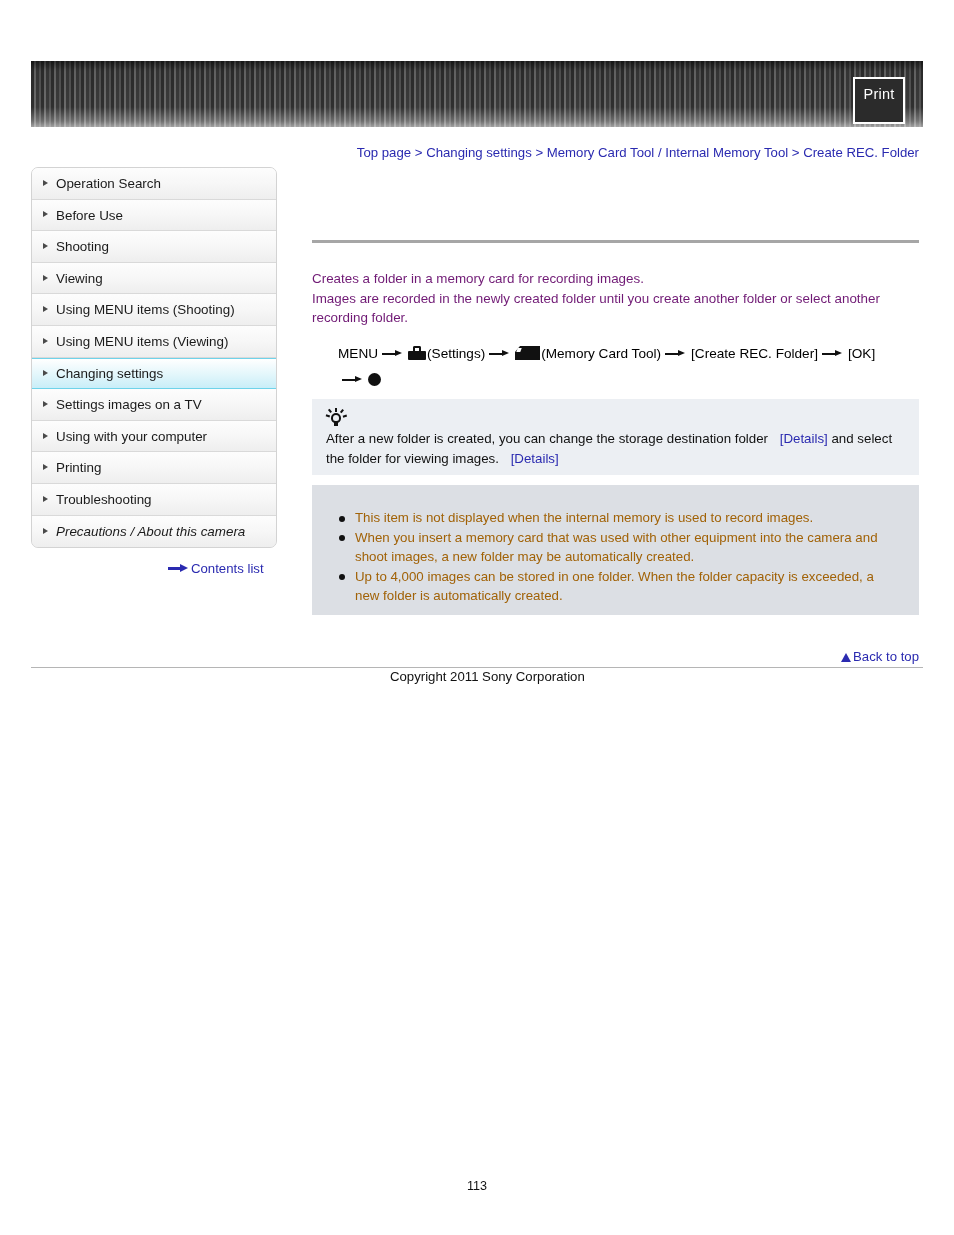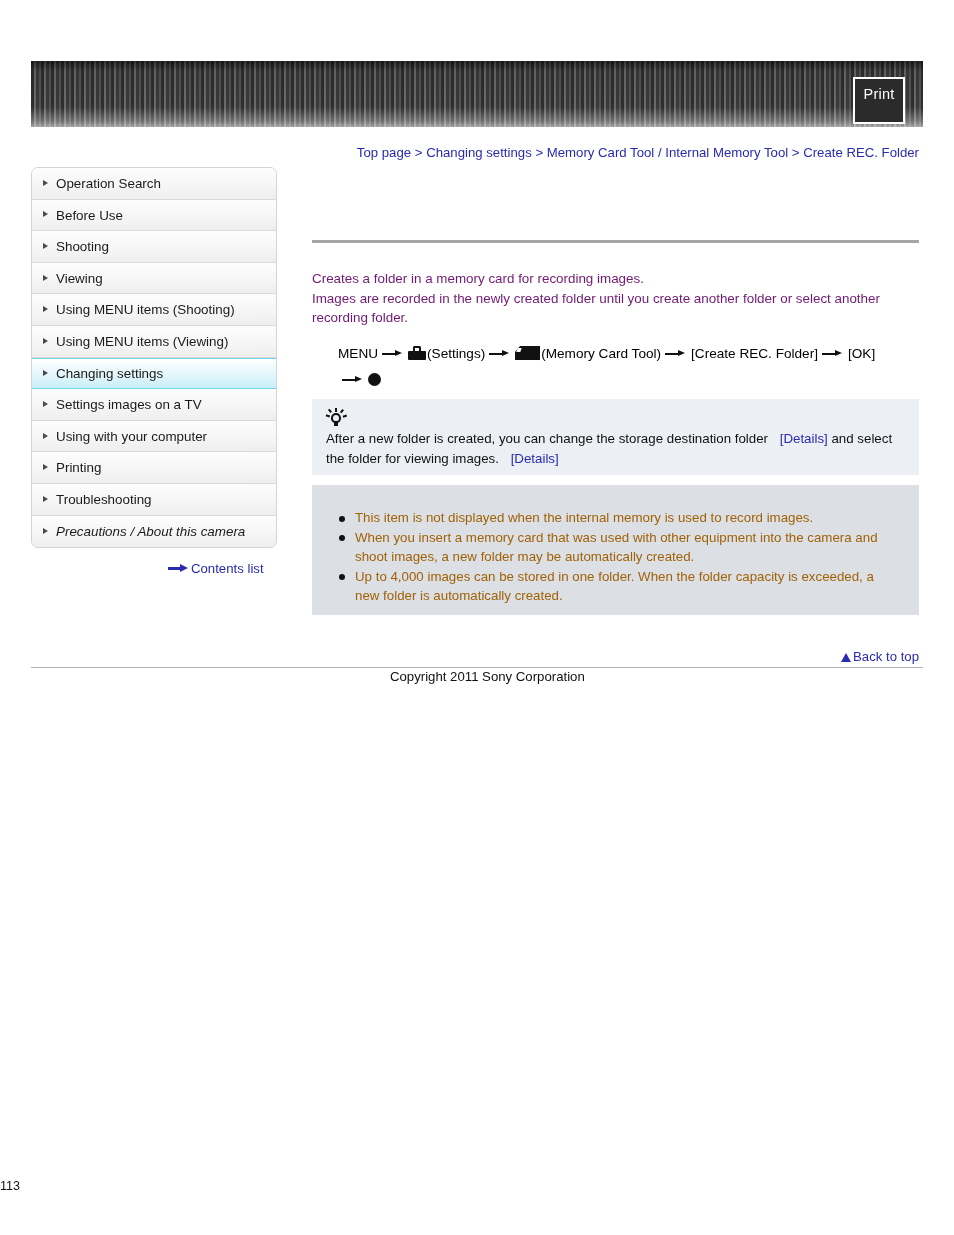--- a/index.html
+++ b/index.html
@@ -361,21 +361,21 @@
     top: 669px;
     font-size: 13.2px;
     color: #111111;
     margin-left: 20px;
   }
   .page-num {
     position: absolute;
     left: 0;
     top: 1179px;
     width: 954px;
-    text-align: left;
+    text-align: center;
     font-size: 12.6px;
     color: #111111;
   }
 </style>
 </head>
 <body>
 
 <div class="banner">
   <div class="print-btn">Print</div>
 </div>

